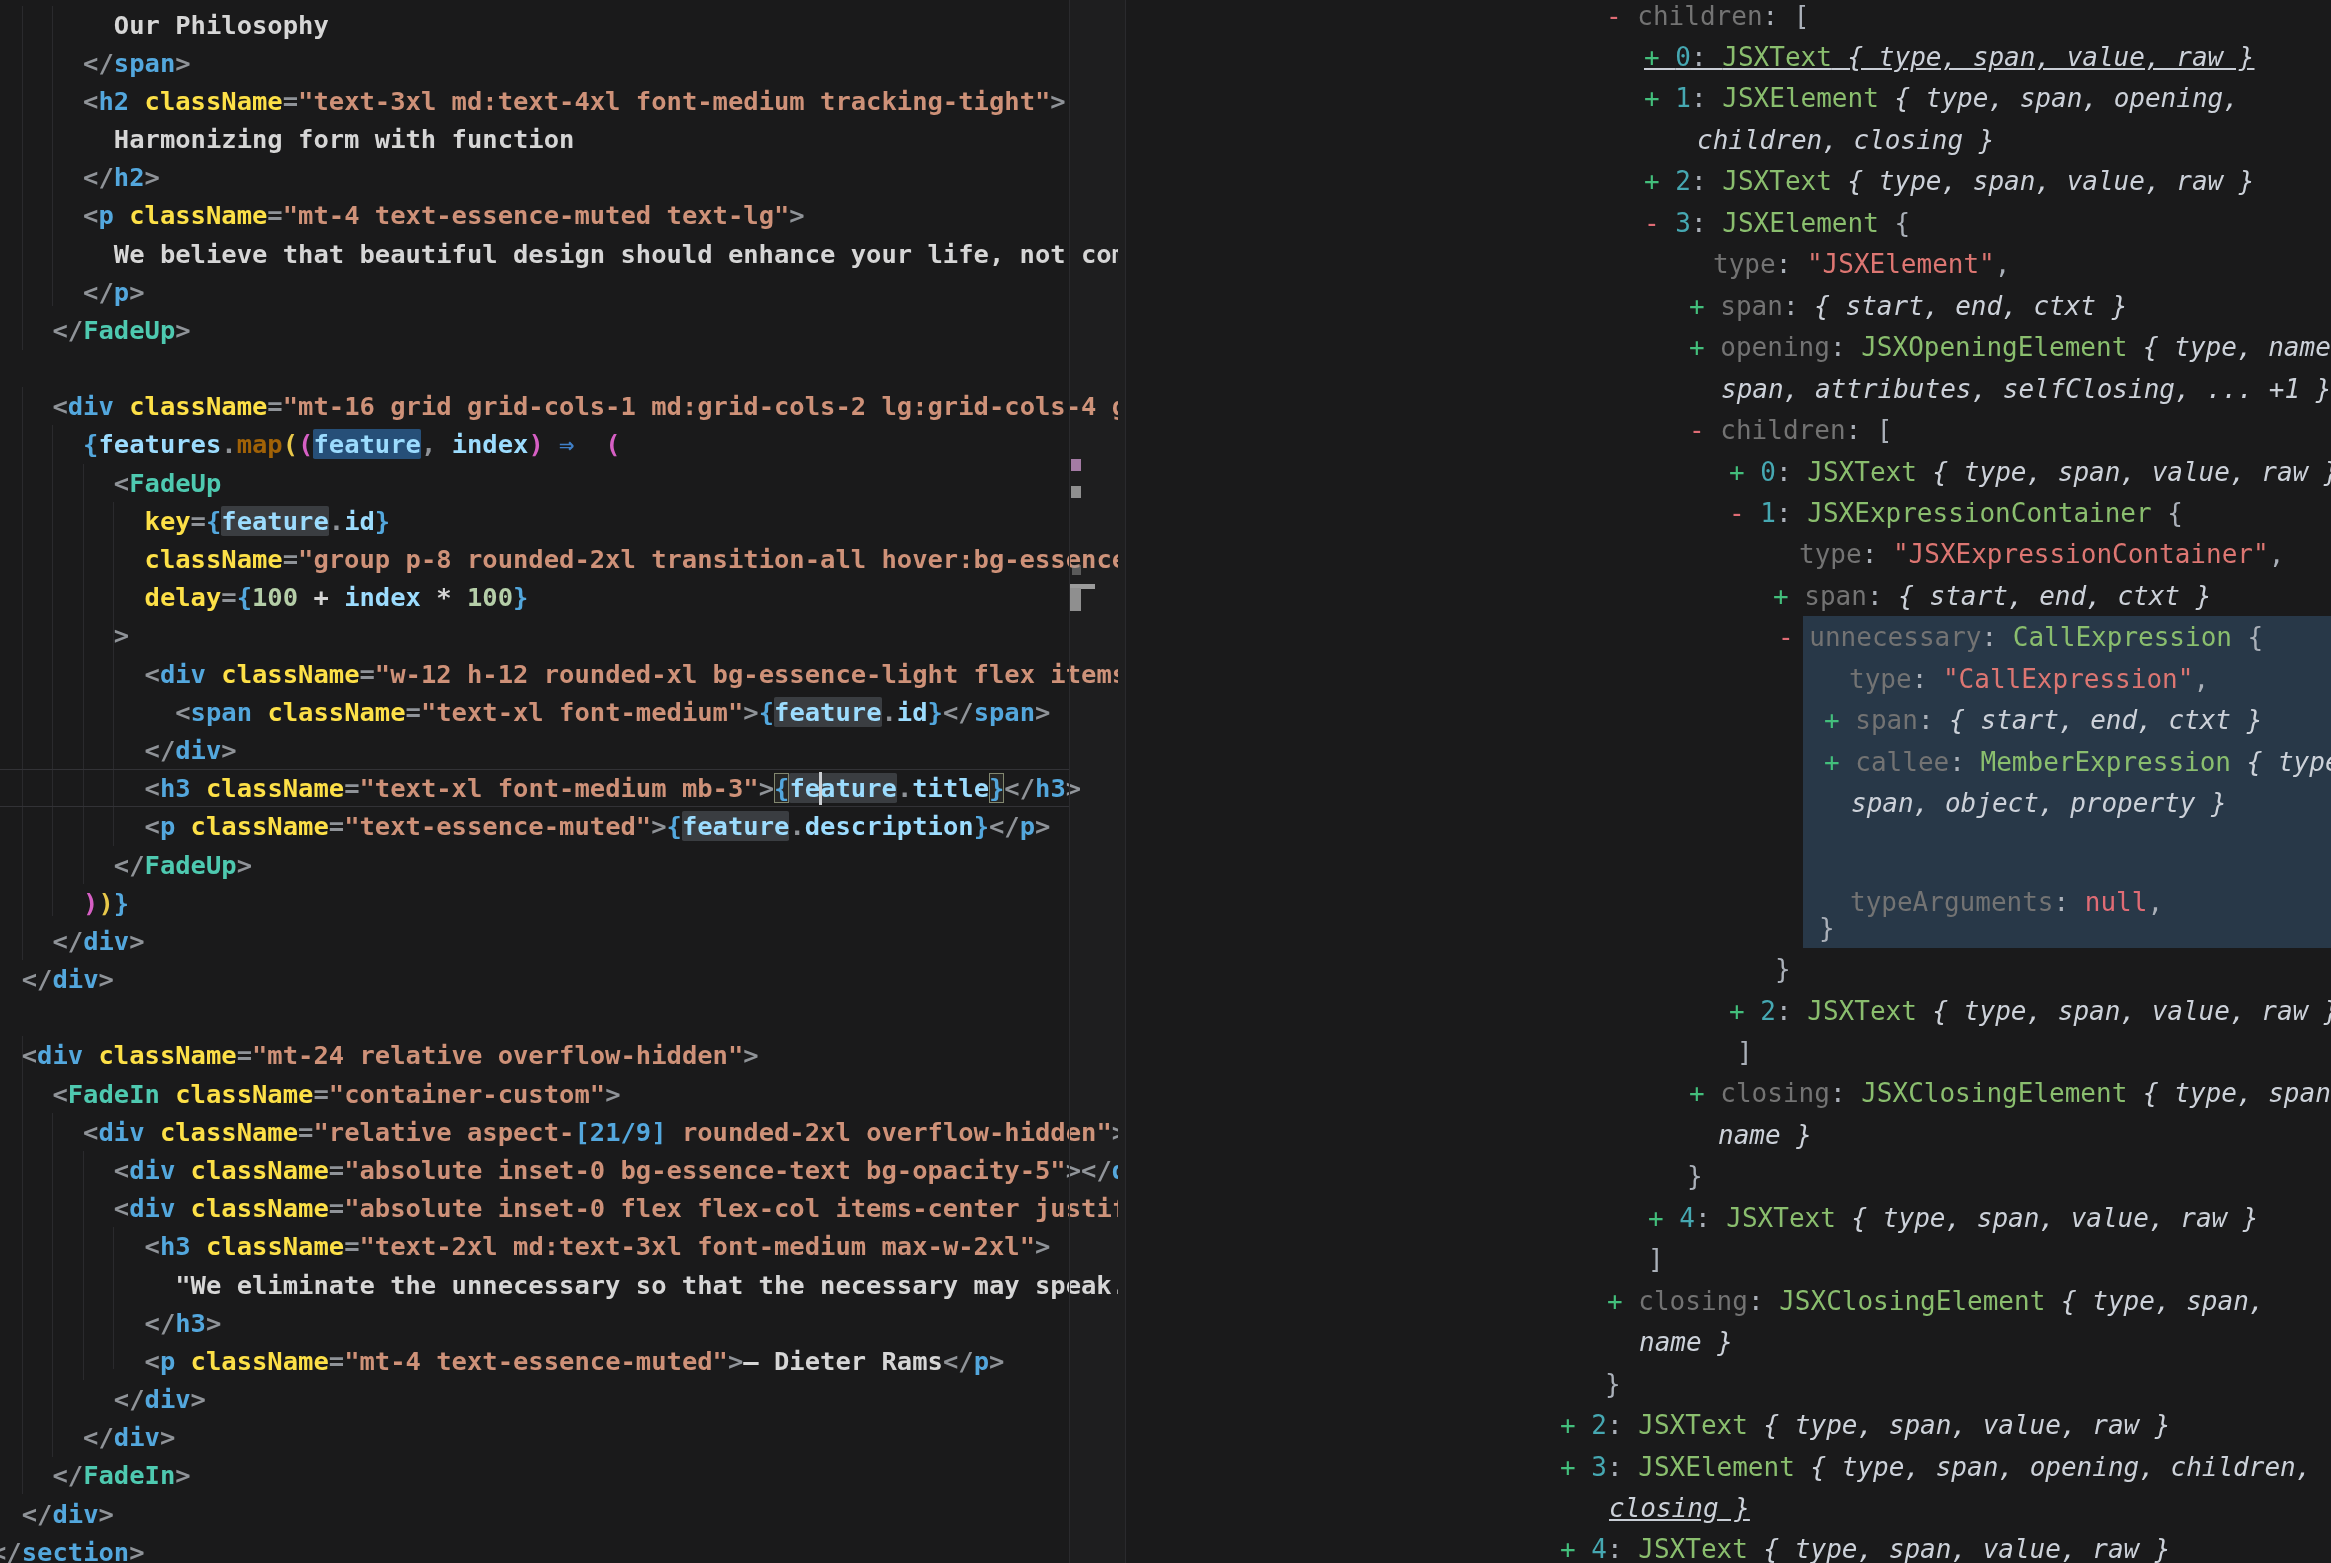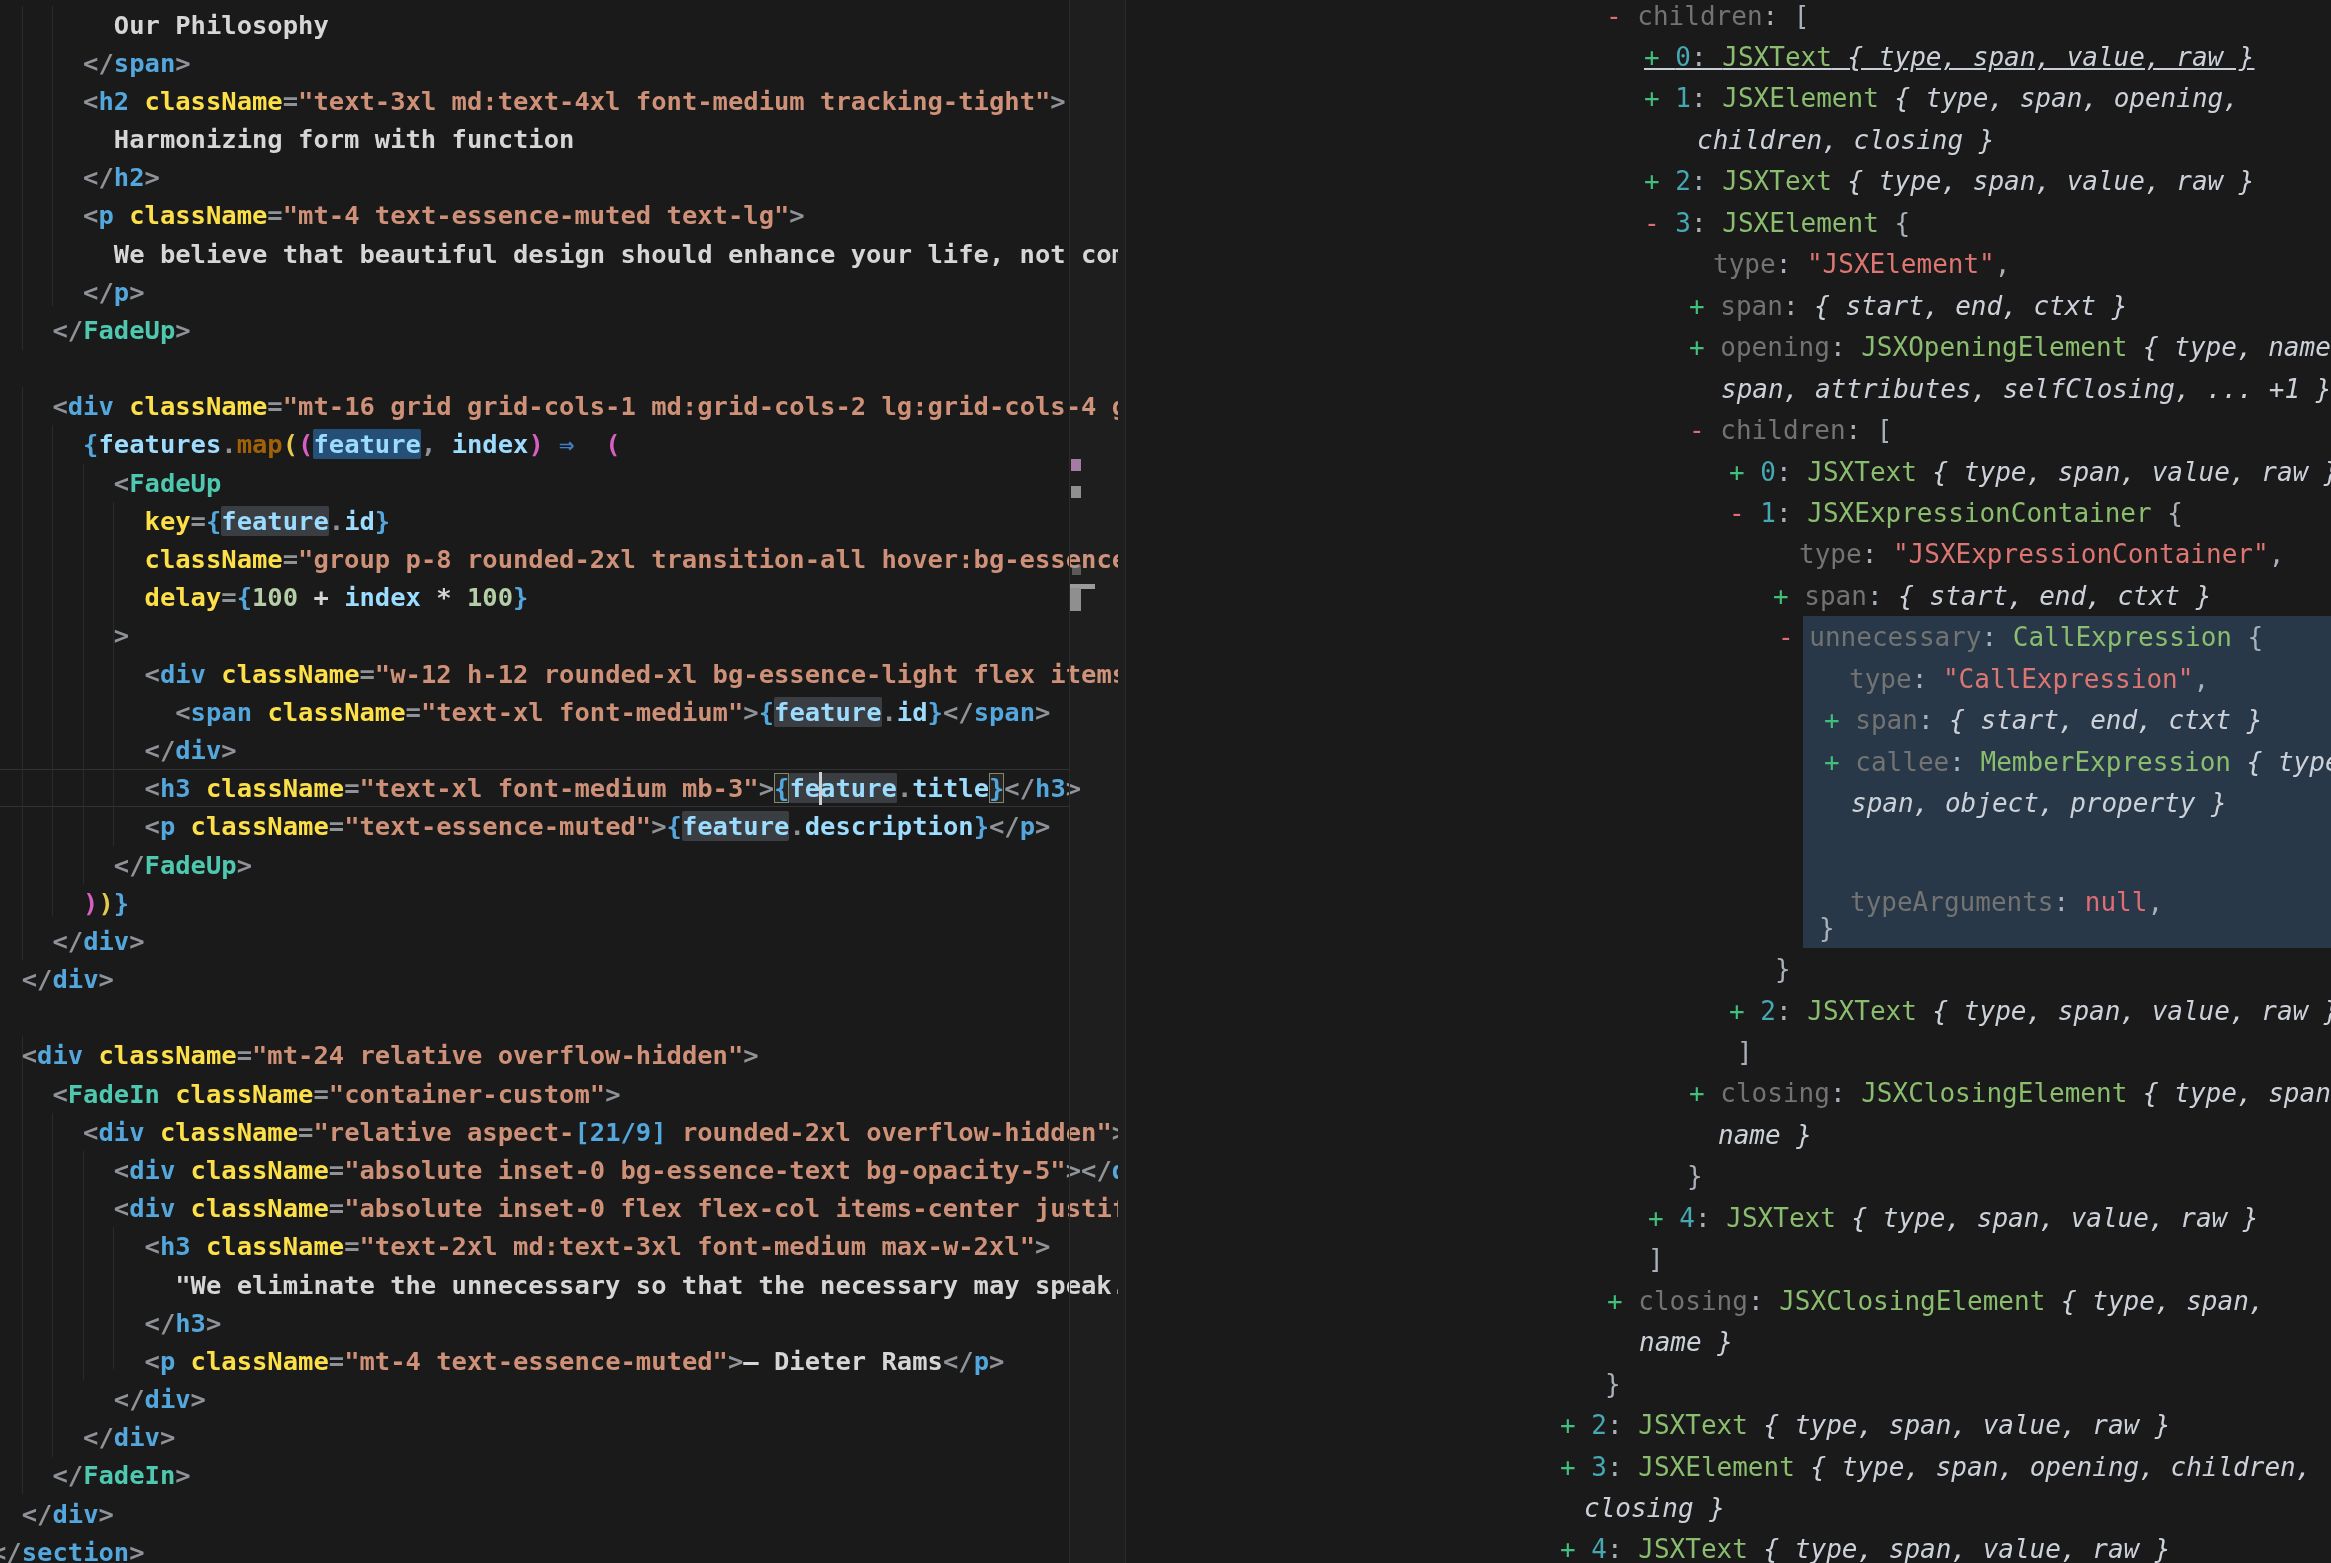--- a/index.html
+++ b/index.html
@@ -139,18 +139,18 @@
       <div class="ast-line" style="top: 1072px; left: 563px;"><span class="mp">+ </span><span class="ky">closing</span><span class="pn">: </span><span class="ty">JSXClosingElement</span><span class="pv"> { type, span,</span></div>
       <div class="ast-line" style="top: 1114px; left: 592px;"><span class="pv">name }</span></div>
       <div class="ast-line" style="top: 1155px; left: 561px;"><span class="pn">}</span></div>
       <div class="ast-line" style="top: 1197px; left: 522px;"><span class="mp">+ </span><span class="ix">4</span><span class="pn">: </span><span class="ty">JSXText</span><span class="pv"> { type, span, value, raw }</span></div>
       <div class="ast-line" style="top: 1238px; left: 522px;"><span class="pn">]</span></div>
       <div class="ast-line" style="top: 1280px; left: 481px;"><span class="mp">+ </span><span class="ky">closing</span><span class="pn">: </span><span class="ty">JSXClosingElement</span><span class="pv"> { type, span,</span></div>
       <div class="ast-line" style="top: 1321px; left: 513px;"><span class="pv">name }</span></div>
       <div class="ast-line" style="top: 1363px; left: 479px;"><span class="pn">}</span></div>
       <div class="ast-line" style="top: 1404px; left: 434px;"><span class="mp">+ </span><span class="ix">2</span><span class="pn">: </span><span class="ty">JSXText</span><span class="pv"> { type, span, value, raw }</span></div>
       <div class="ast-line" style="top: 1446px; left: 434px;"><span class="mp">+ </span><span class="ix">3</span><span class="pn">: </span><span class="ty">JSXElement</span><span class="pv"> { type, span, opening, children,</span></div>
-      <div class="ast-line" style="top: 1487px; left: 458px;"><span class="pv">closing }</span></div>
+      <div class="ast-line" style="top: 1487px; left: 483px; text-decoration: underline;"><span class="pv">closing }</span></div>
       <div class="ast-line" style="top: 1528px; left: 434px;"><span class="mp">+ </span><span class="ix">4</span><span class="pn">: </span><span class="ty">JSXText</span><span class="pv"> { type, span, value, raw }</span></div>
     </div>
 
 </div>
 
 
 </body></html>

